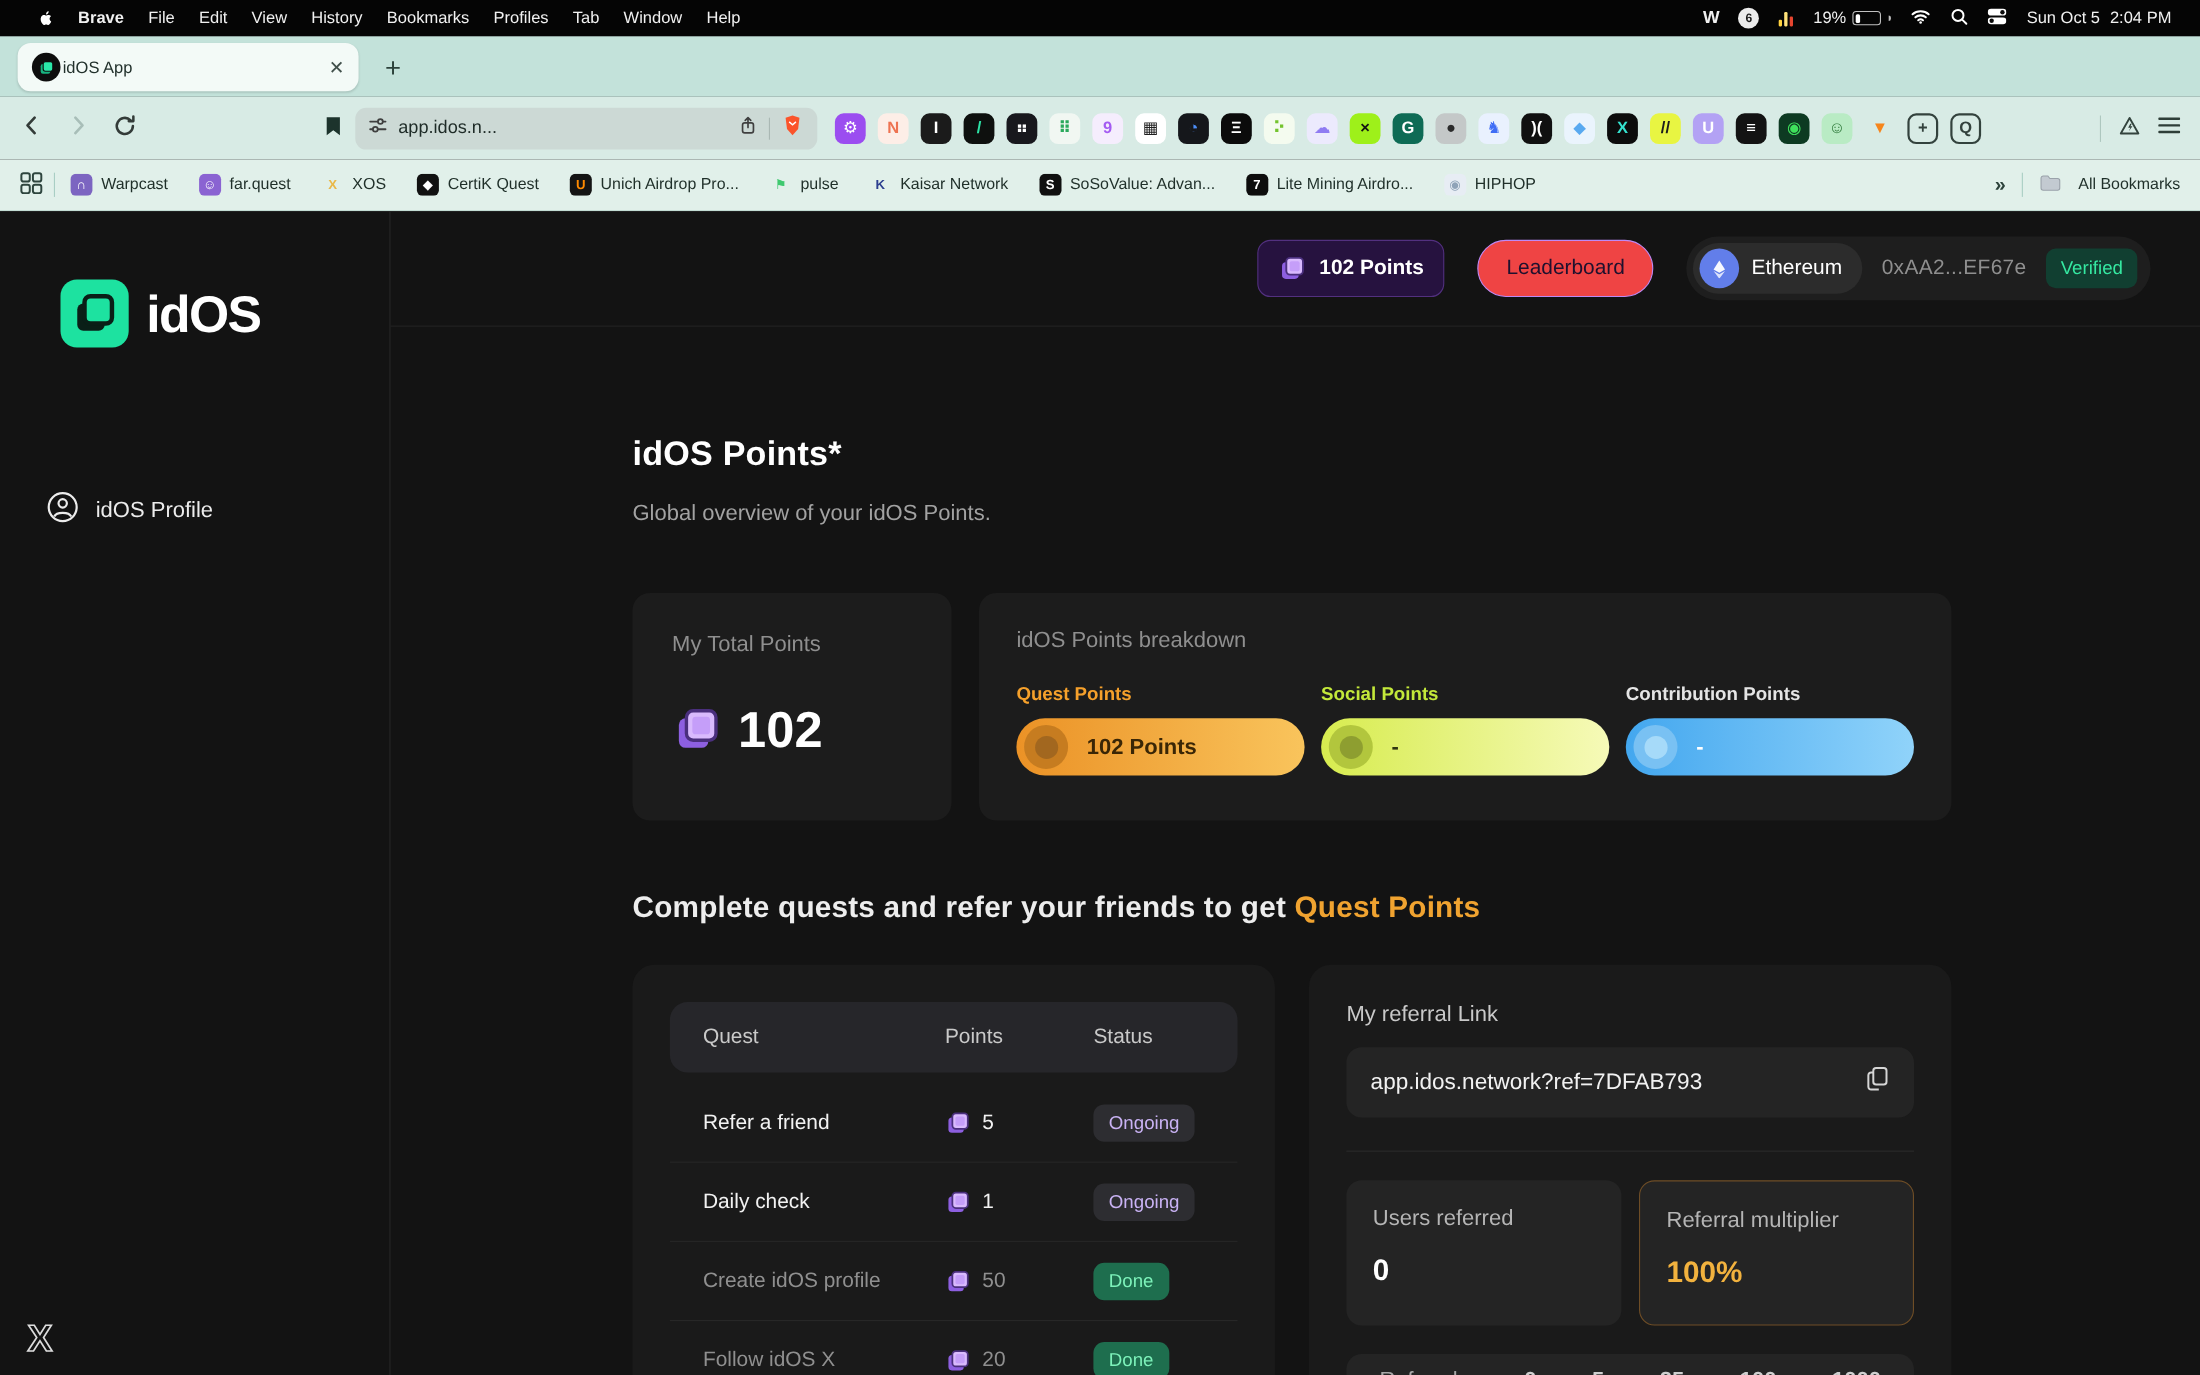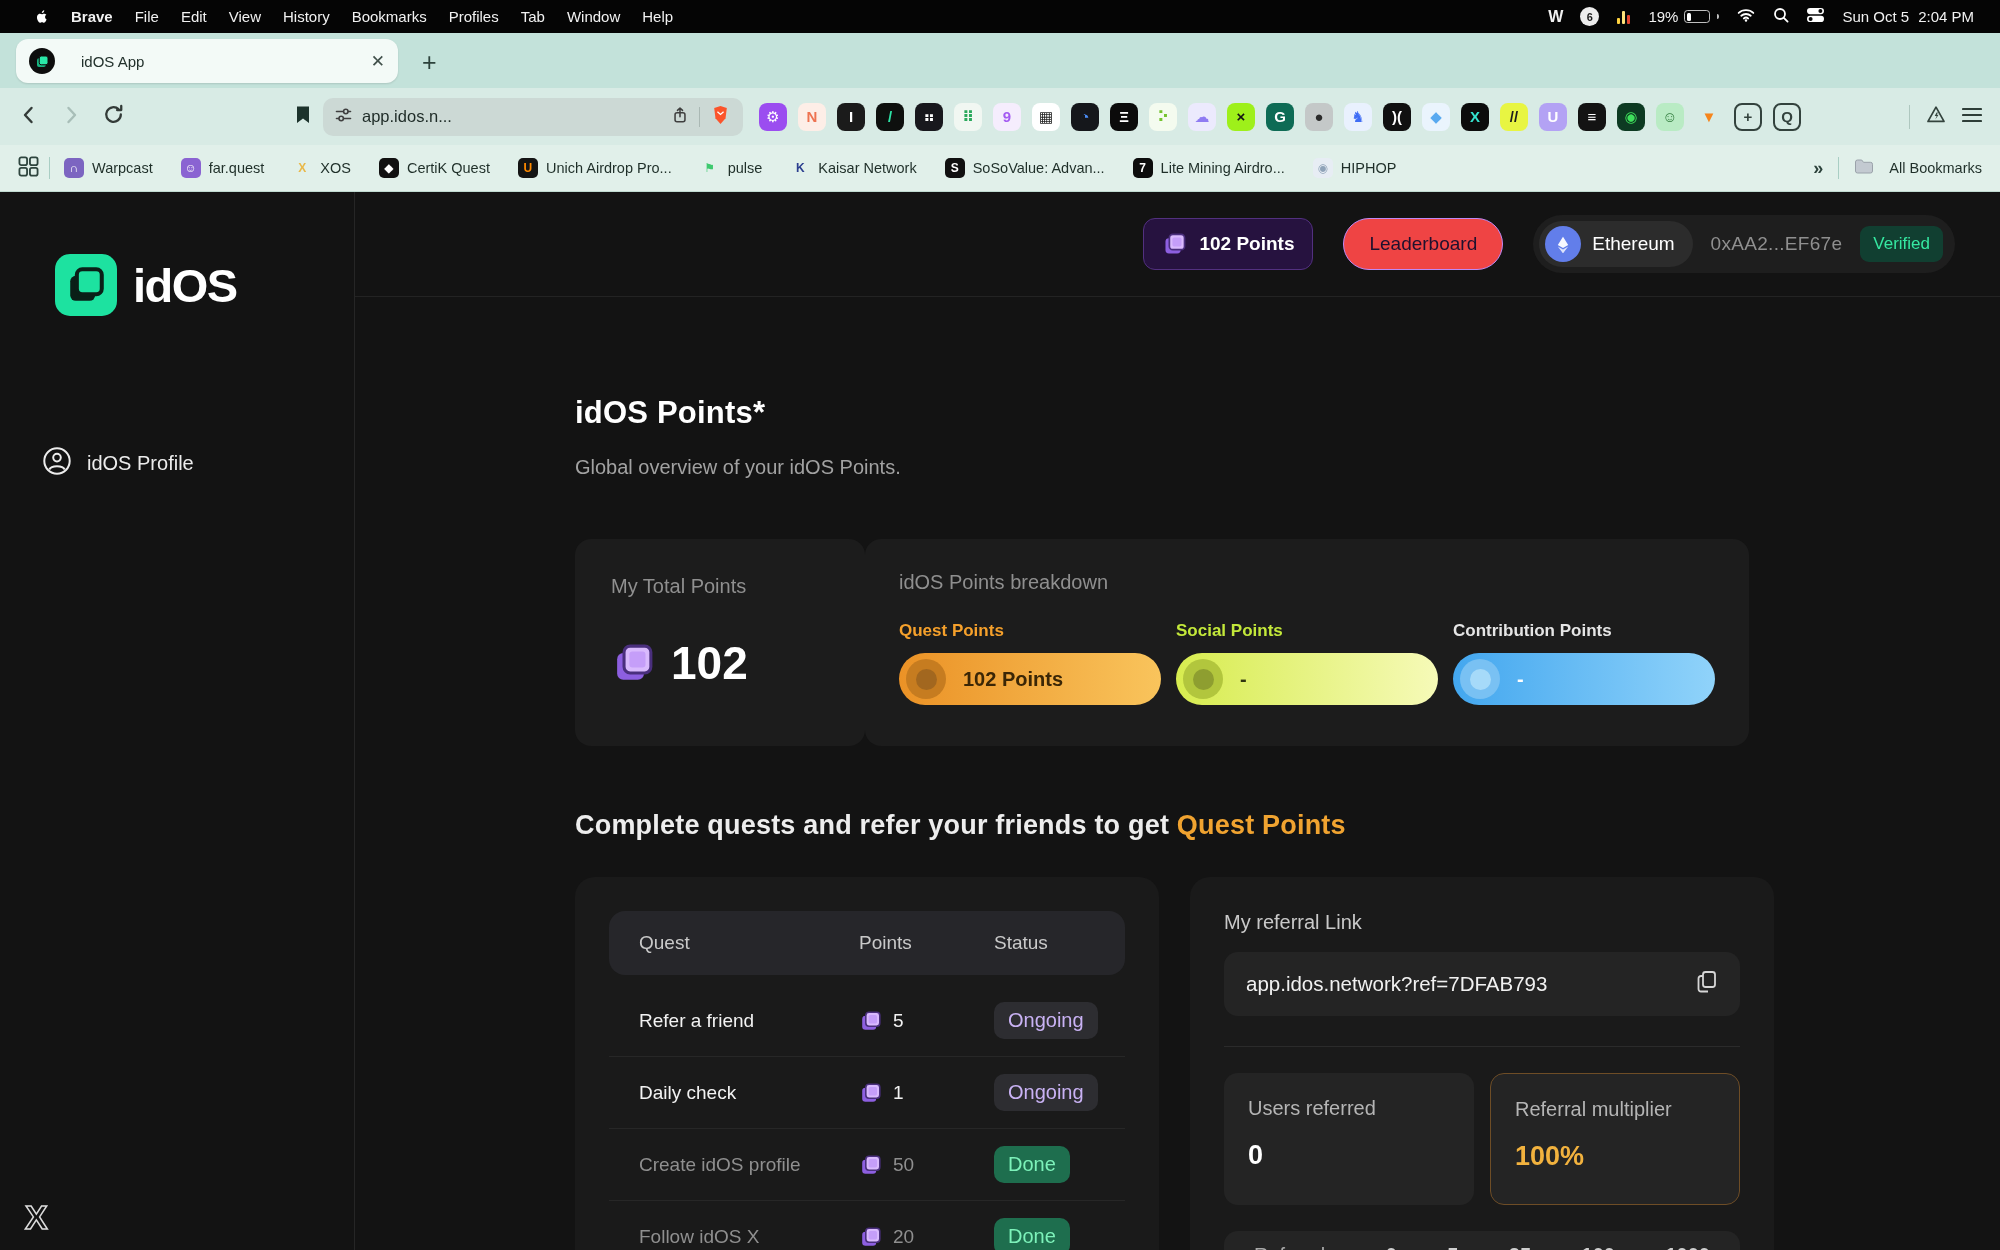--- a/index.html
+++ b/index.html
@@ -22,21 +22,21 @@
   .badge6{width:19px;height:19px;border-radius:50%;background:#ececec;color:#1b1b1b;font-size:11px;font-weight:700;display:flex;align-items:center;justify-content:center}
   .wlogo{font-weight:700;font-size:16px;letter-spacing:-1px}
   .battery{display:flex;align-items:center;gap:6px}
   .batt-body{position:relative;width:26px;height:13px;border:1px solid rgba(255,255,255,.75);border-radius:3.5px;padding:1.5px;display:flex}
   .batt-fill{width:19%;background:#fff;border-radius:1.5px}
   .batt-tip{width:2px;height:5px;background:rgba(255,255,255,.75);border-radius:0 2px 2px 0;margin-left:1px}
   .clock{display:flex;gap:9px}
 
   
   .tabstrip{height:55px;background:#c3e2da;display:flex;align-items:flex-end;padding-left:16px}
-  .tab{width:382px;height:44px;background:#f3faf7;border-radius:12px;margin-bottom:5px;display:flex;align-items:center;padding:0 13px;gap:26px;box-shadow:0 1px 2px rgba(0,0,0,.12)}
+  .tab{width:310px;height:44px;background:#f3faf7;border-radius:12px;margin-bottom:5px;display:flex;align-items:center;padding:0 13px;gap:2px;box-shadow:0 1px 2px rgba(0,0,0,.12)}
   .favicon{width:26px;height:26px;border-radius:50%;background:#0d0d0d;display:flex;align-items:center;justify-content:center;flex-shrink:0}
   .tab-title{flex:1;font-size:15px;color:#22312c}
   .tab-close{color:#41504b;font-size:17px;line-height:1}
   .newtab{font-size:25px;color:#2c423b;margin:0 0 13px 24px;line-height:1}
 
   
   .toolbar{height:57px;background:#d8ebe5;display:flex;align-items:center;padding:0 18px}
   .navs{display:flex;align-items:center;gap:20px}
   .bm-icon{margin-left:168px}
   .addr{width:420px;height:38px;background:#ccd9d5;border-radius:10px;display:flex;align-items:center;padding:0 12px;margin-left:10px;gap:10px}
@@ -73,21 +73,21 @@
   .wallet{height:58px;border-radius:29px;background:#1e1e1e;display:flex;align-items:center;padding:0 6px}
   .net-chip{height:46px;border-radius:23px;background:#2c2c2c;display:flex;align-items:center;gap:11px;padding:0 18px 0 6px;color:#fff;font-size:19px}
   .eth-circle{width:36px;height:36px;border-radius:50%;background:#627eea;display:flex;align-items:center;justify-content:center}
   .wallet-addr{color:#8f8f8f;font-size:19px;margin:0 18px;letter-spacing:.3px}
   .verified{height:36px;border-radius:9px;background:#113f31;color:#35e8a1;font-size:17px;display:flex;align-items:center;padding:0 13px;margin-right:6px}
 
   .main{padding:98px 0 0 220px}
   .title{font-size:31px;font-weight:700;color:#fff;letter-spacing:.2px}
   .subtitle{font-size:20px;color:#a2a2a2;margin-top:25px}
 
-  .cards-row{display:flex;margin-top:60px}
+  .cards-row{display:flex;gap:25px;margin-top:60px}
   .card{background:#1c1c1c;border-radius:16px}
   .total-card{width:290px;height:207px;padding:36px 36px}
   .card-label{font-size:20px;color:#8f8f8f}
   .total-value{display:flex;align-items:center;gap:14px;margin-top:38px}
   .total-num{font-size:46px;font-weight:700;color:#fff}
 
   .breakdown-card{width:884px;height:207px;padding:32px 34px}
   .bd-cols{display:flex;gap:15px;margin-top:27px}
   .bd-col{width:262px}
   .bd-label{font-size:17px;font-weight:700}
@@ -97,21 +97,21 @@
 
   .quests-heading{margin-top:64px;font-size:27px;font-weight:600;color:#ededed;letter-spacing:.2px}
   .quests-heading .hl{color:#f0a330}
 
   .bottom-row{display:flex;gap:31px;margin-top:36px}
   .quest-card{width:584px;height:430px;padding:34px;background:#1a1a1a;border-radius:20px}
   .q-header{height:64px;background:#26262a;border-radius:16px;display:grid;grid-template-columns:220px 135px auto;align-items:center;padding:0 30px;color:#c9c9c9;font-size:19px;margin-bottom:10px}
   .q-row{height:72px;display:grid;grid-template-columns:220px 135px auto;align-items:center;padding:0 30px;border-bottom:1px solid #272727;font-size:19px;color:#f2f2f2}
   .q-row.done{color:#8f8f8f}
   .q-points{display:flex;align-items:center;gap:10px}
-  .badge{justify-self:start;padding:7px 14px;border-radius:10px;background:#2d2d31;color:#c9b2f4;font-size:20px}
+  .badge{justify-self:start;padding:7px 14px;border-radius:10px;background:#2d2d31;color:#c9b2f4;font-size:17px}
   .badge.done{background:#1e6e4e;color:#7df2ba}
 
   .referral-card{width:584px;height:430px;padding:34px;background:#1a1a1a;border-radius:20px}
   .ref-label{font-size:20px;color:#c9c9c9}
   .ref-box{height:64px;background:#242424;border-radius:14px;margin-top:18px;display:flex;align-items:center;justify-content:space-between;padding:0 22px;font-size:20.5px;color:#f1f1f1}
   .ref-divider{height:1px;background:#2b2b2b;margin-top:30px}
   .ref-stats{display:flex;gap:16px;margin-top:26px}
   .stat-box{width:250px;height:132px;background:#242424;border-radius:14px;padding:24px}
   .stat-box.mult{border:1px solid #6e4d26}
   .stat-label{font-size:20px;color:#b5b5b5}

